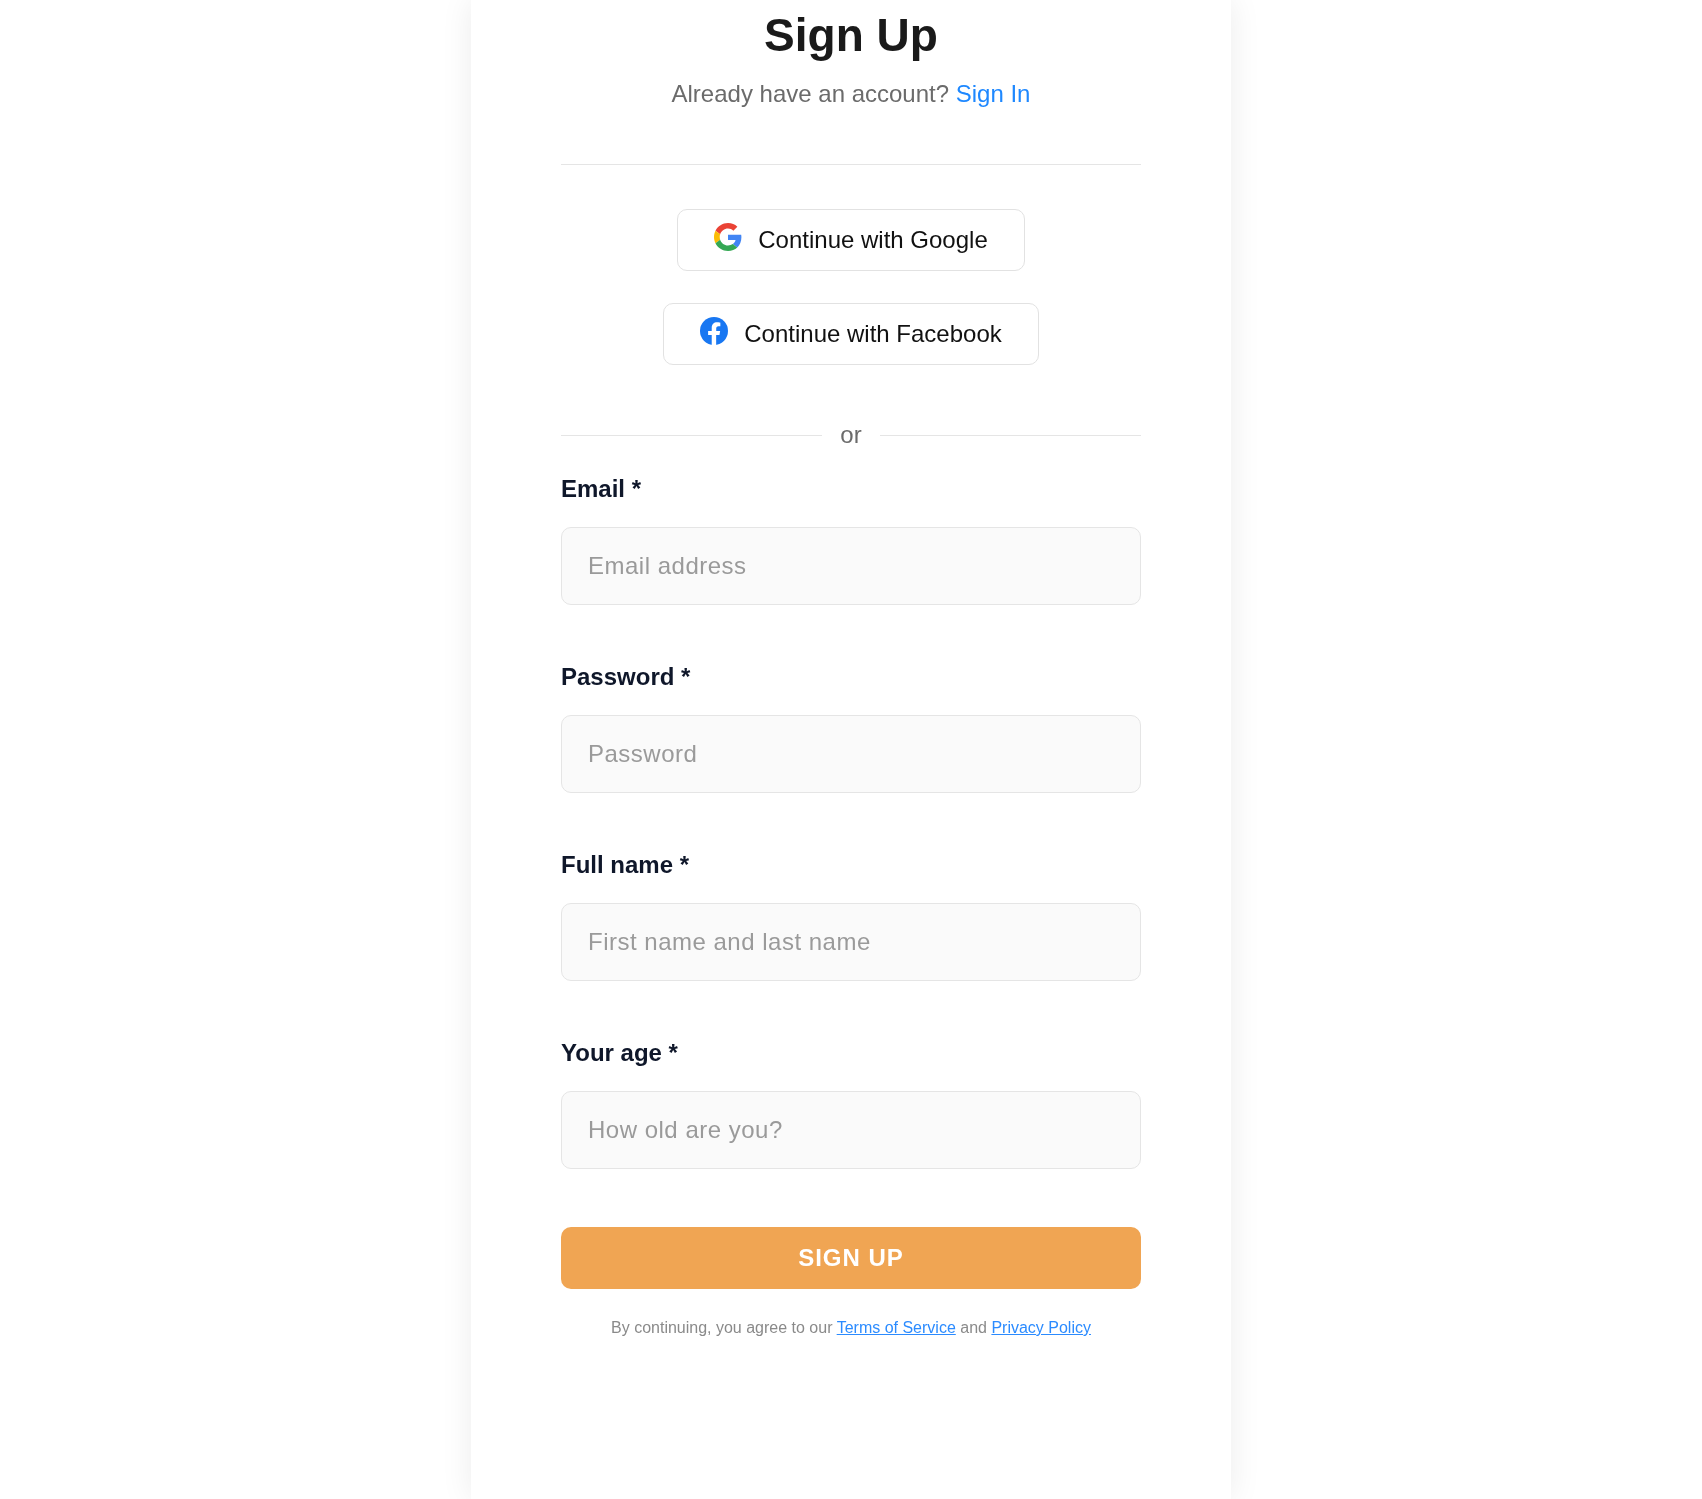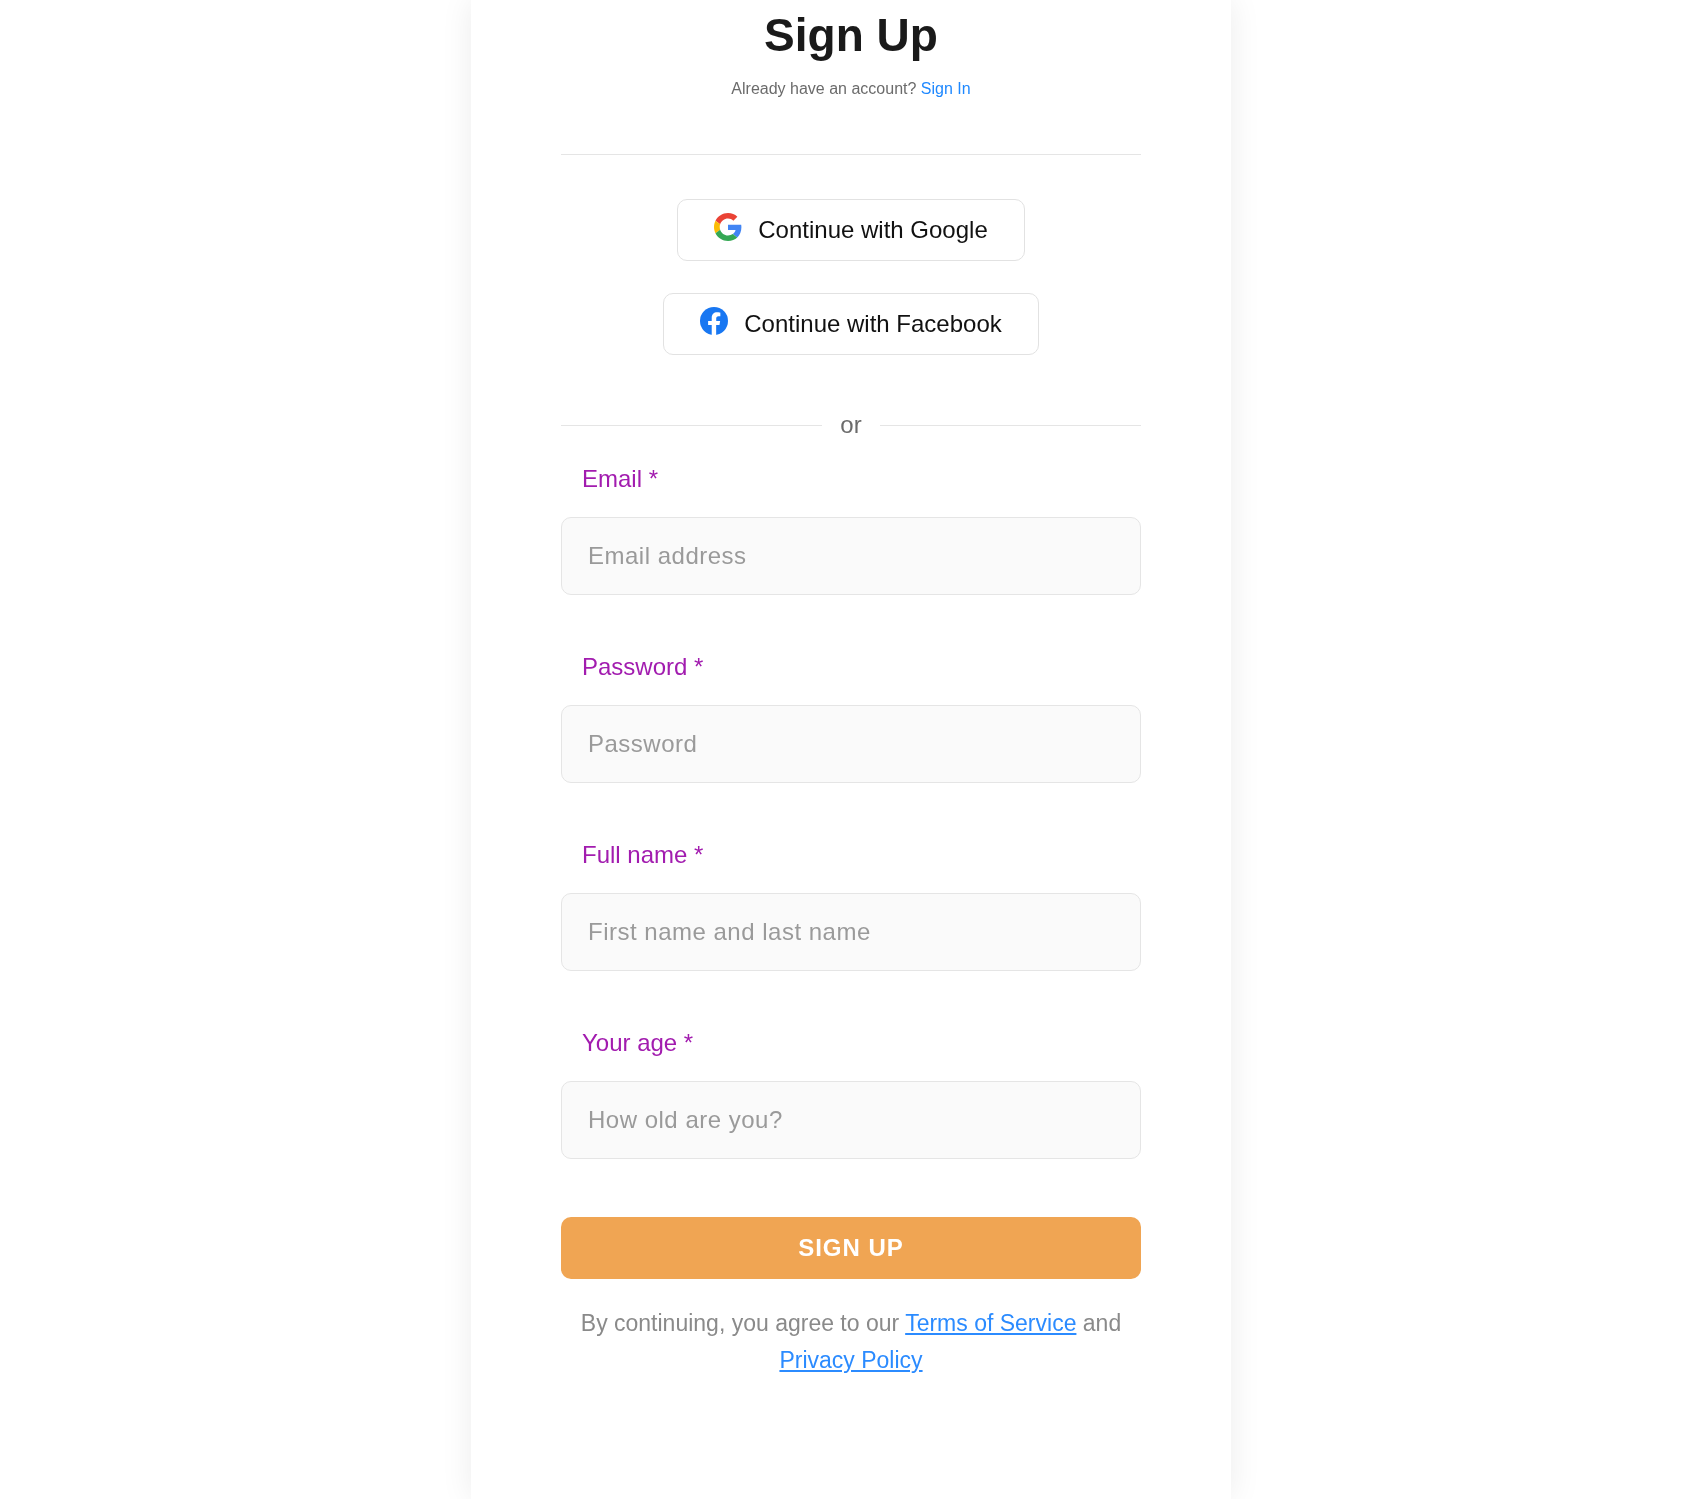--- a/index.html
+++ b/index.html
@@ -23,21 +23,21 @@
     }
     .title {
       font-size: 46px;
       font-weight: 700;
       text-align: center;
       color: #1a1a1a;
       padding-top: 8px;
     }
     .subtitle-row {
       text-align: center;
-      font-size: 16px;
+      font-size: 24px;
       color: #6b6b6b;
       margin-top: 18px;
     }
     .subtitle-row a {
       color: #1e88ff;
       text-decoration: none;
       cursor: pointer;
     }
     .hr-top {
       border: none;
@@ -86,25 +86,24 @@
       color: #6b6b6b;
     }
     .field {
       margin-bottom: 58px;
     }
     .field:last-of-type {
       margin-bottom: 56px;
     }
     .field-label {
       font-size: 24px;
-      font-weight: 400;
-      color: #a21caf;
+      font-weight: 700;
+      color: #0f172a;
       display: block;
       margin-bottom: 24px;
-      margin-left: 21px;
     }
     .field-input {
       width: 100%;
       height: 78px;
       border: 1px solid #e5e5e5;
       border-radius: 10px;
       background: #fafafa;
       padding: 0 26px;
       font-size: 24px;
       color: #333;
@@ -121,21 +120,21 @@
       border-radius: 10px;
       background: #f0a553;
       color: #ffffff;
       font-size: 24px;
       font-weight: 700;
       letter-spacing: 1px;
       cursor: pointer;
     }
     .legal {
       text-align: center;
-      font-size: 23px;
+      font-size: 16px;
       color: #8a8a8a;
       margin-top: 26px;
       line-height: 1.6;
     }
     .legal a {
       color: #2b8bff;
       text-decoration: underline;
       cursor: pointer;
     }
   </style>

